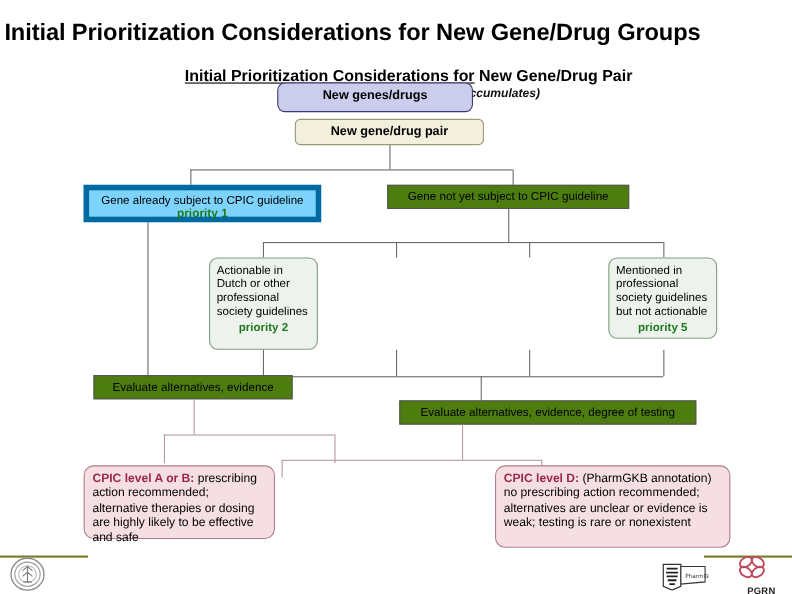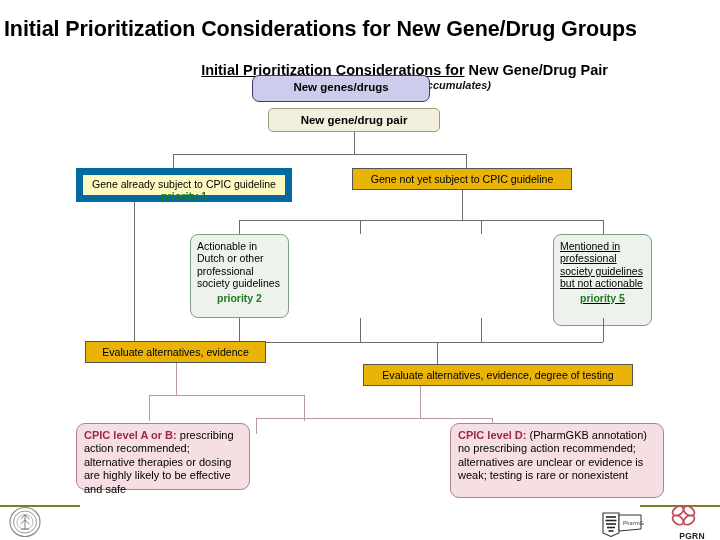--- a/index.html
+++ b/index.html
@@ -19,36 +19,36 @@
     font-size:21.5px;font-weight:bold;line-height:26px;
     letter-spacing:-0.1px;
     white-space:nowrap;
   }
 
   
   #diagram{position:absolute;left:0;top:58px;width:720px;height:440px;}
 
   .dtitle{
     position:absolute;left:168px;top:4px;width:440px;
-    text-align:right;font-size:14.5px;font-weight:bold;
+    text-align:left;font-size:14.5px;font-weight:bold;
     line-height:16px;white-space:nowrap;
   }
   .dtitle u{text-decoration:underline;}
   .dsub{
     position:absolute;left:168px;top:21px;width:440px;
     text-align:center;font-size:11px;font-style:italic;font-weight:bold;
     line-height:13px;white-space:nowrap;color:#111;
   }
 
   
   .node{
     position:absolute;box-sizing:border-box;
     font-size:10.5px;line-height:12.4px;
     padding:3px 5px;
-    background:#fef9c3;border:7px solid #0369a1;
+    background:#7dd3fc;border:5px solid #0369a1;
   }
   .node .ttl{display:block;}
 
   
   .lavender{
     background:#ccccec;border:1px solid #3a3a6e;border-radius:7px;
     font-weight:bold;font-size:11.5px;text-align:center;
     padding-top:5px;
   }
   .cream{
@@ -58,21 +58,21 @@
   .greenbox{
     background:#edf3ec;border:1px solid #7f9d80;border-radius:8px;
     padding:5px 6px 4px 6px;
   }
   .pinkbox{
     background:#f5dfe3;border:1px solid #b07f8c;border-radius:9px;
     padding:5px 7px 4px 7px;
     font-size:11px;line-height:13.4px;
   }
   .plain{
-    background:#eab308;border:1px solid #555;
+    background:#4d7c0f;border:1px solid #555;
     text-align:center;font-size:10.6px;
     display:flex;align-items:center;justify-content:center;
   }
 
   .priority{
     color:#1f7a1f;font-weight:bold;text-align:center;
     font-size:10.5px;margin-top:2px;display:block;
   }
   .priority-left{
     color:#1f7a1f;font-weight:bold;text-align:center;
@@ -147,21 +147,21 @@
     <div class="ln lnv" style="left:481px;top:162px;height:14px;"></div>
     <div class="ln lnv" style="left:603px;top:162px;height:14px;"></div>
 
     <div class="node greenbox" style="left:190px;top:176px;width:99px;height:84px;">
       <span class="ttl">Actionable in Dutch or other professional society guidelines</span>
       <span class="priority">priority 2</span>
     </div>
 
 
 
-    <div class="node greenbox" style="left:553px;top:176px;width:99px;height:92px;text-decoration:underline;">
+    <div class="node greenbox" style="left:553px;top:176px;width:99px;height:74px;">
       <span class="ttl">Mentioned in professional society guidelines but not actionable</span>
       <span class="priority">priority 5</span>
     </div>
 
     <div class="ln lnv" style="left:239px;top:260px;height:24px;"></div>
     <div class="ln lnv" style="left:360px;top:260px;height:24px;"></div>
     <div class="ln lnv" style="left:481px;top:260px;height:24px;"></div>
     <div class="ln lnv" style="left:603px;top:260px;height:24px;"></div>
     <div class="ln lnh" style="left:239px;top:284px;width:364px;"></div>
     <div class="ln lnv" style="left:437px;top:284px;height:22px;"></div>

